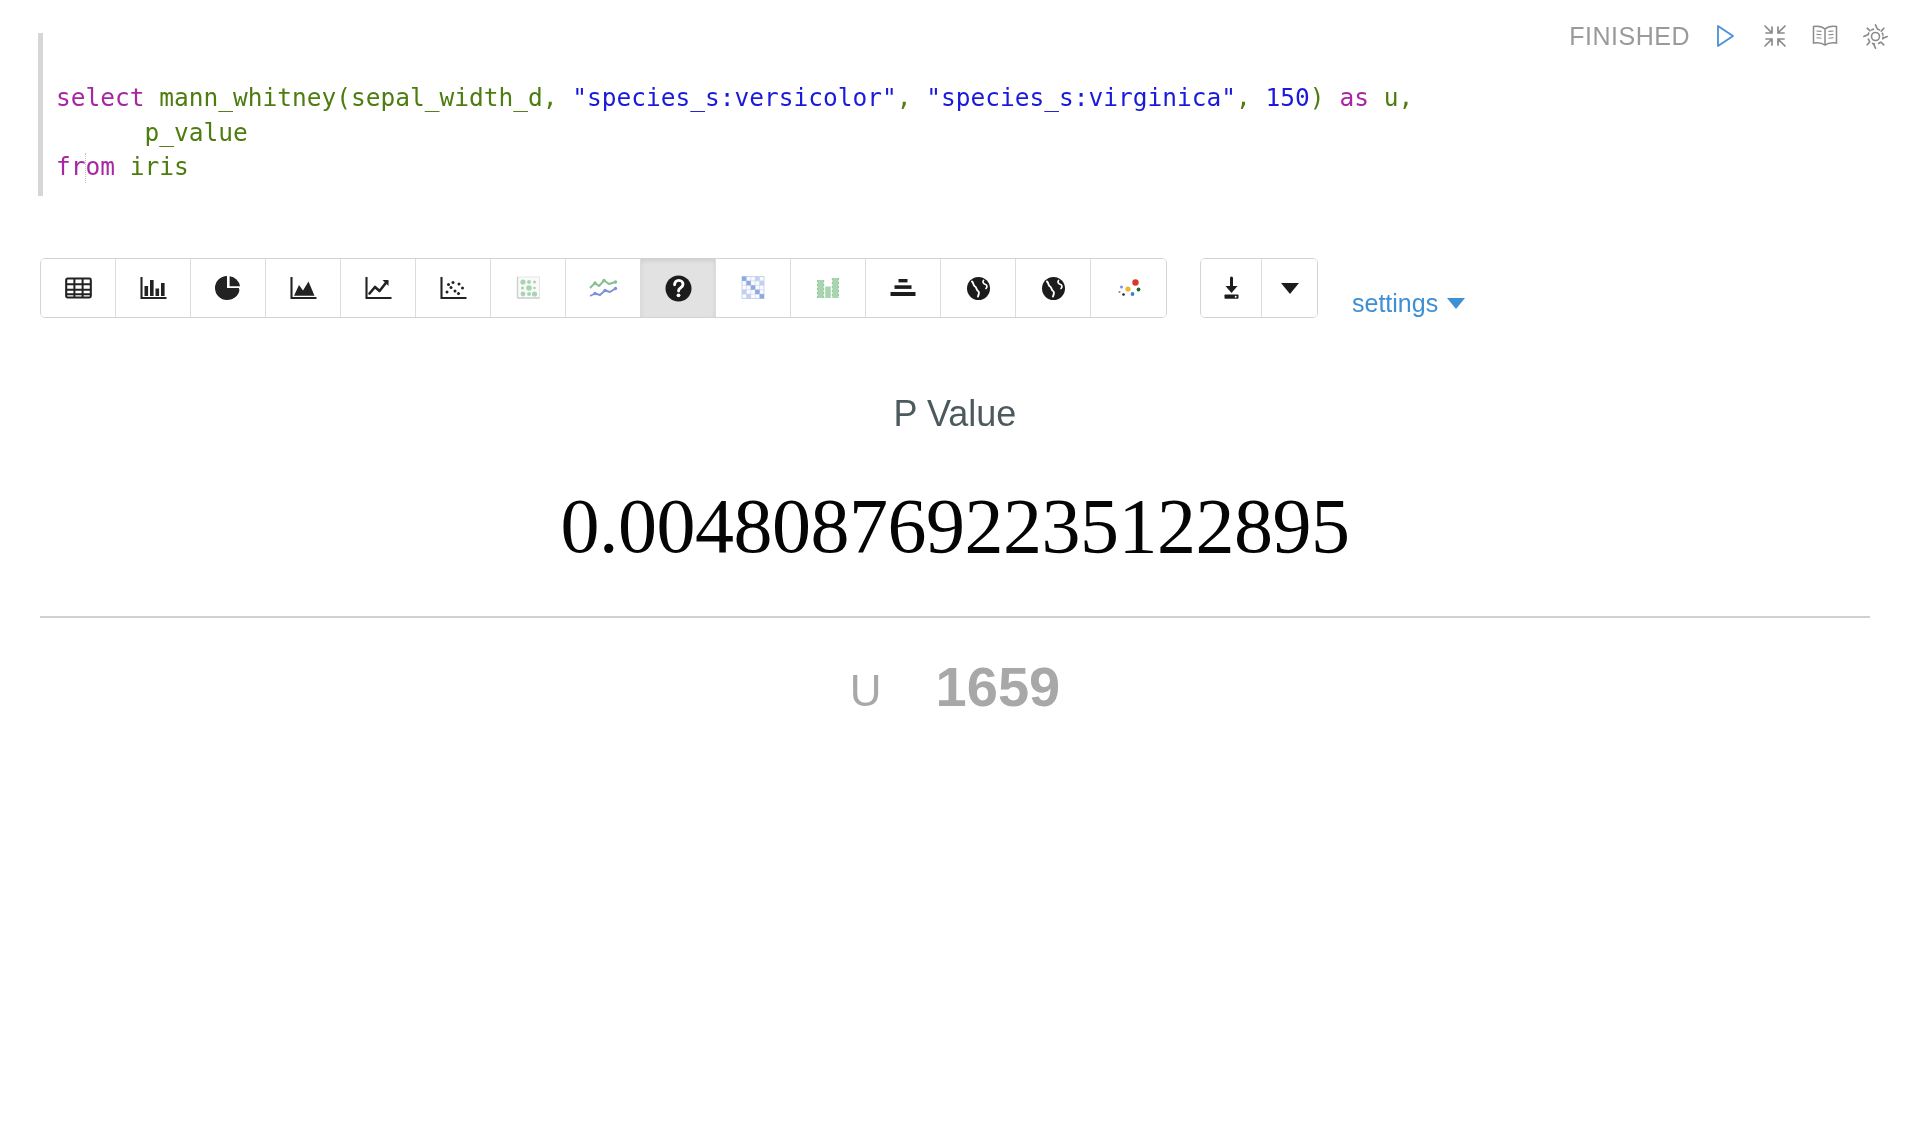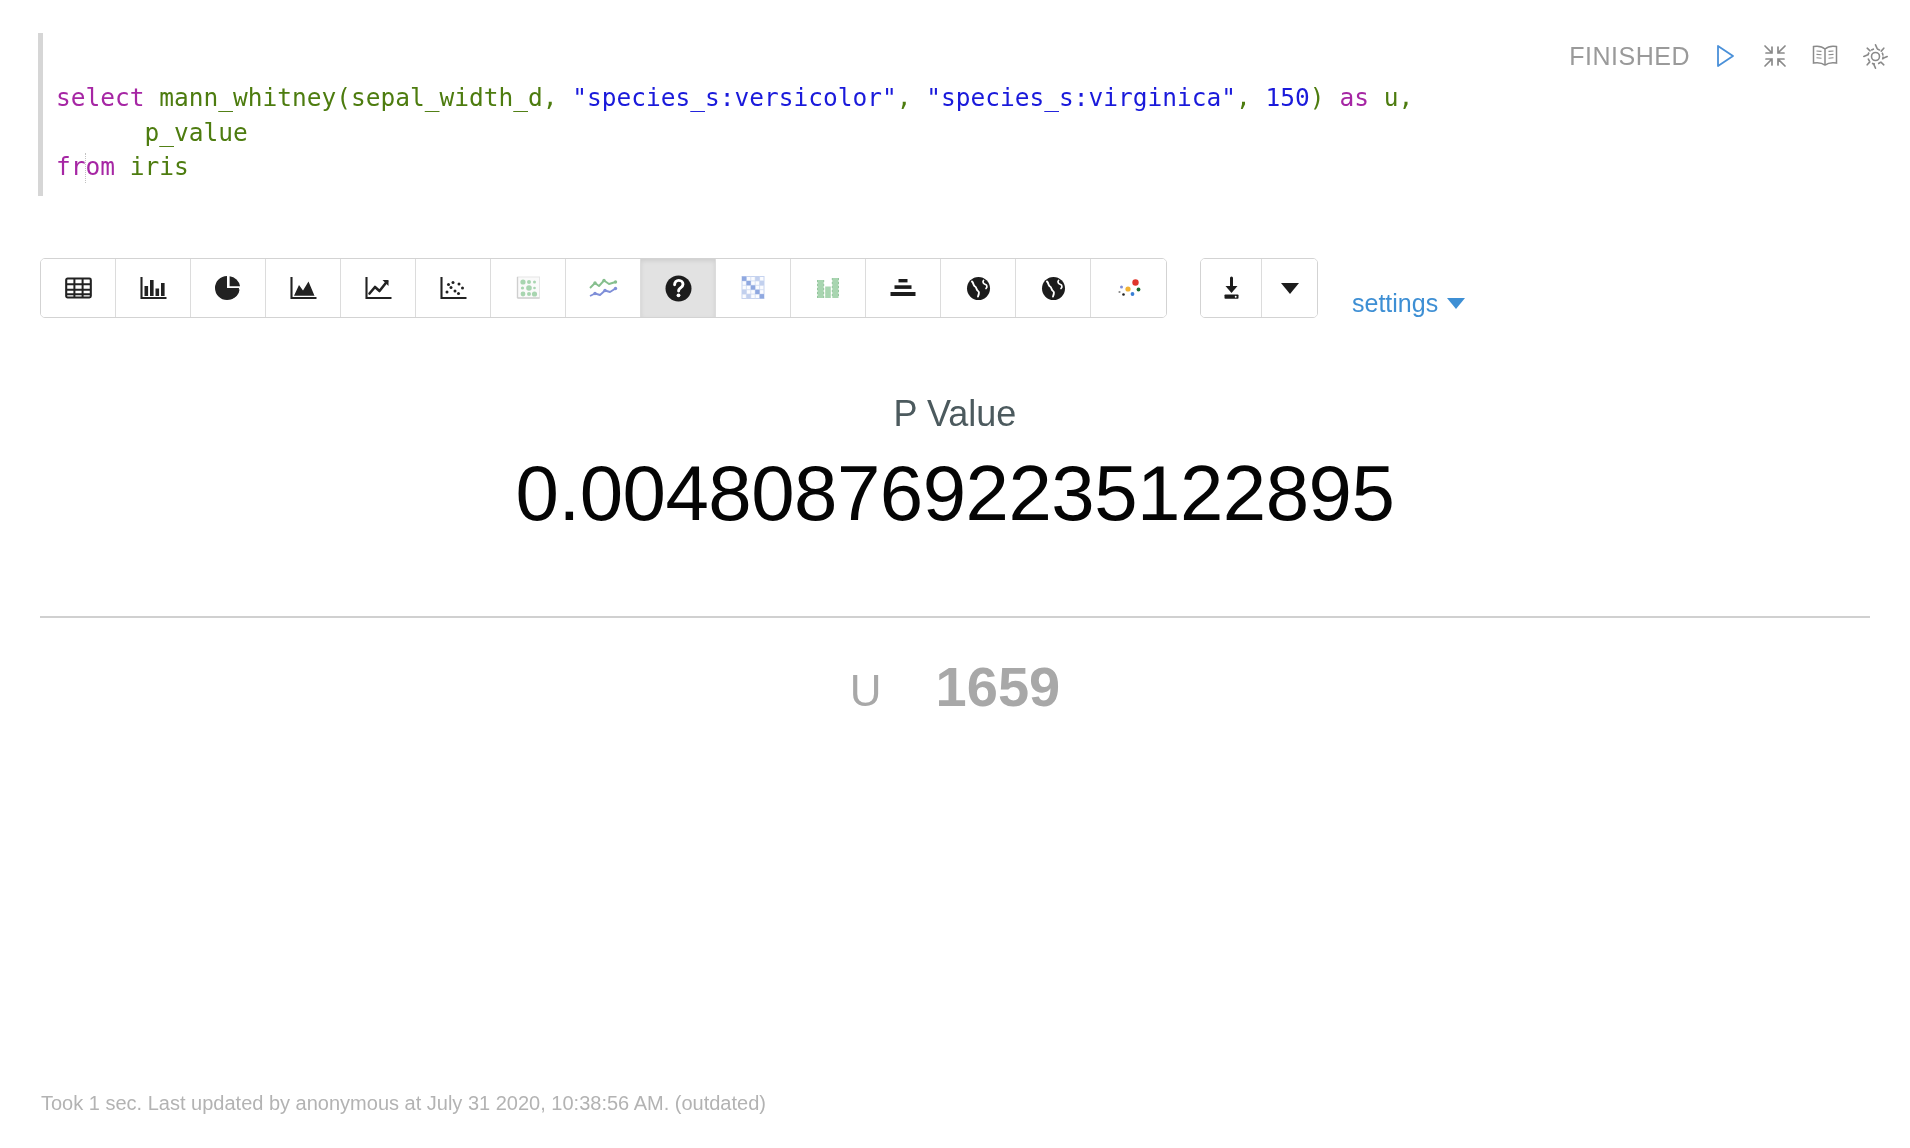--- a/index.html
+++ b/index.html
@@ -7,21 +7,21 @@
     margin: 0; padding: 0;
     width: 1910px; height: 1148px;
     background: #ffffff;
     font-family: "Liberation Sans", sans-serif;
     overflow: hidden;
   }
   .page { position: relative; width: 1910px; height: 1148px; background: #fff; }
 
   
   .status-row {
-    position: absolute; top: 36px; right: 20px;
+    position: absolute; top: 16px; right: 20px;
     display: flex; align-items: center; gap: 20px;
     height: 40px;
     justify-content: center;
   }
   .status-text {
     font-size: 25px; letter-spacing: 0.5px;
     color: #9a9a9a; font-weight: 400;
     font-family: "Liberation Sans", sans-serif;
   }
   .hdr-icon {
@@ -122,23 +122,23 @@
     position: absolute; left: 0; right: 0; top: 386px;
     text-align: center;
   }
   .p-label {
     font-size: 36px; color: #4c5a5e; font-weight: 400;
     line-height: 1.1; margin: 8px; padding: 0;
     font-family: "Liberation Sans", sans-serif;
   }
   .p-value {
     font-size: 78px; color: #050505; font-weight: 400;
-    line-height: 1.12; margin-top: 16px;
+    line-height: 1.12; margin-top: 48px;
     letter-spacing: -0.5px;
-    font-family: Liberation Sans, sans-serif;
+    font-family: Liberation Serif, serif;
   }
   .divider {
     position: absolute; left: 40px; right: 40px; top: 616px;
     height: 2px; background: #d0d0d0;
   }
   .u-row {
     position: absolute; left: 0; right: 0; top: 654px;
     display: flex; align-items: baseline; justify-content: center;
     gap: 54px;
   }
@@ -387,15 +387,14 @@
     <div class="p-value">0.0048087692235122895</div>
   </div>
 
   <div class="divider"></div>
 
   <div class="u-row">
     <span class="u-label">U</span>
     <span class="u-value">1659</span>
   </div>
 
-  <div class="footer">Took 1 sec. Last updated by anonymous at July 31 2020, 10:38:56 AM. (outdated)</div>
 
 </div>
 
 </body></html>

